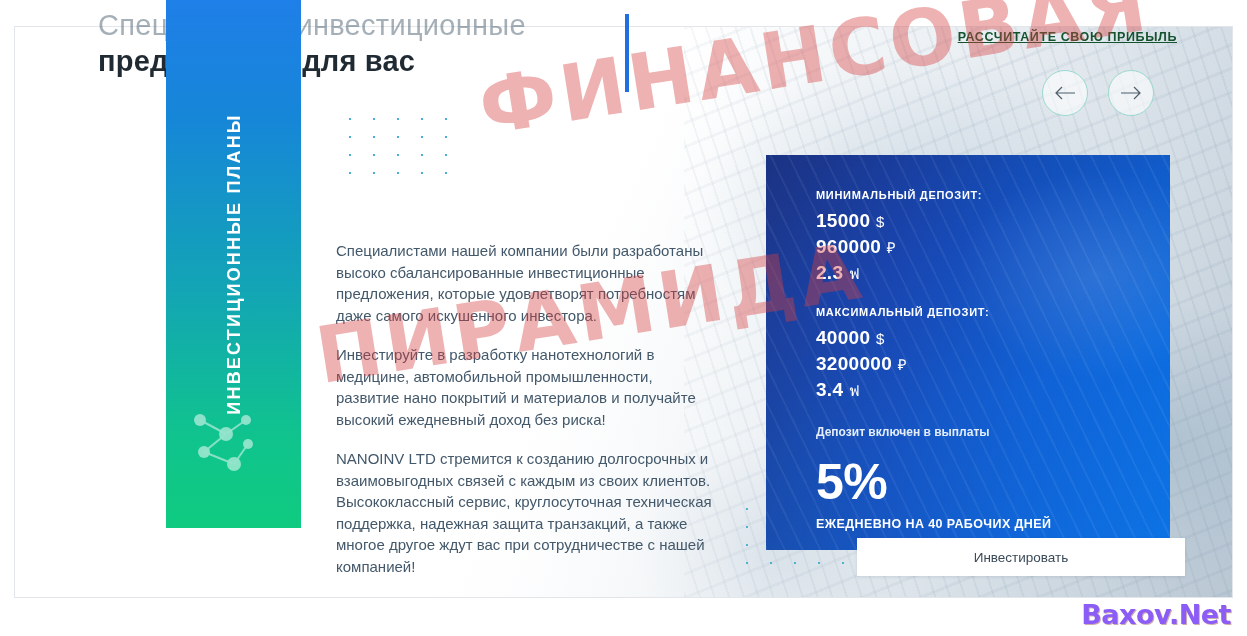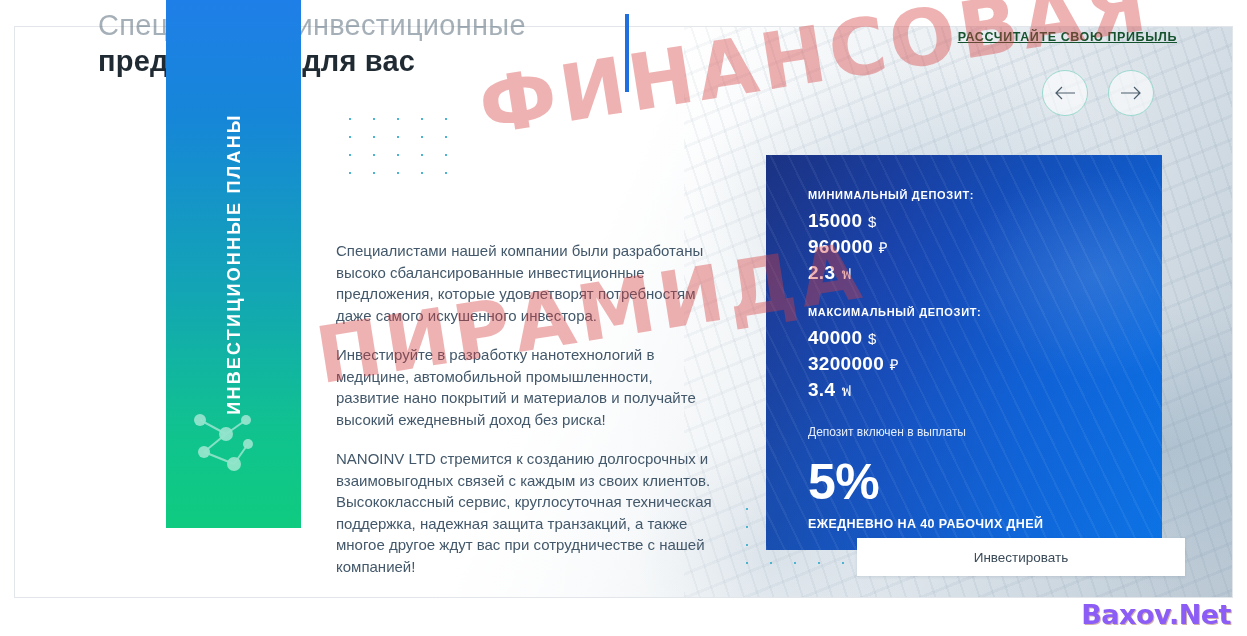--- a/index.html
+++ b/index.html
@@ -189,20 +189,21 @@
 
   
   .card {
     position: absolute;
     left: 766px; top: 155px;
     width: 396px; height: 395px;
     background:
       linear-gradient(160deg, rgba(20,40,120,0.55) 0%, rgba(18,60,170,0.45) 30%, rgba(10,90,210,0.42) 60%, rgba(10,110,225,0.5) 100%),
       linear-gradient(90deg, #243f8f 0%, #1f4db5 32%, #1565d6 64%, #0f78e8 100%);
     overflow: hidden;
+    padding-left: 8px;
   }
   .card:before {
     content: "";
     position: absolute;
     inset: 0;
     background:
       repeating-linear-gradient(64deg, rgba(255,255,255,0.06) 0px, rgba(255,255,255,0.06) 2px, rgba(255,255,255,0) 2px, rgba(255,255,255,0) 16px),
       radial-gradient(ellipse 200px 150px at 330px 120px, rgba(255,255,255,0.12), rgba(255,255,255,0) 70%);
   }
   .card-inner {
@@ -221,21 +222,21 @@
   .dep-val {
     font-size: 19px;
     font-weight: 700;
     line-height: 25px;
     letter-spacing: 0.3px;
   }
   .dep-val .cur { font-weight: 400; font-size: 15px; }
   .dep-block { margin-bottom: 20px; }
   .dep-note {
     font-size: 12px;
-    font-weight: 400;
+    font-weight: 700;
     color: #e4eefb;
     margin: 22px 0 16px 0;
   }
   .pct {
     font-size: 50px;
     font-weight: 700;
     line-height: 54px;
     letter-spacing: -0.5px;
   }
   .pct-sub {

